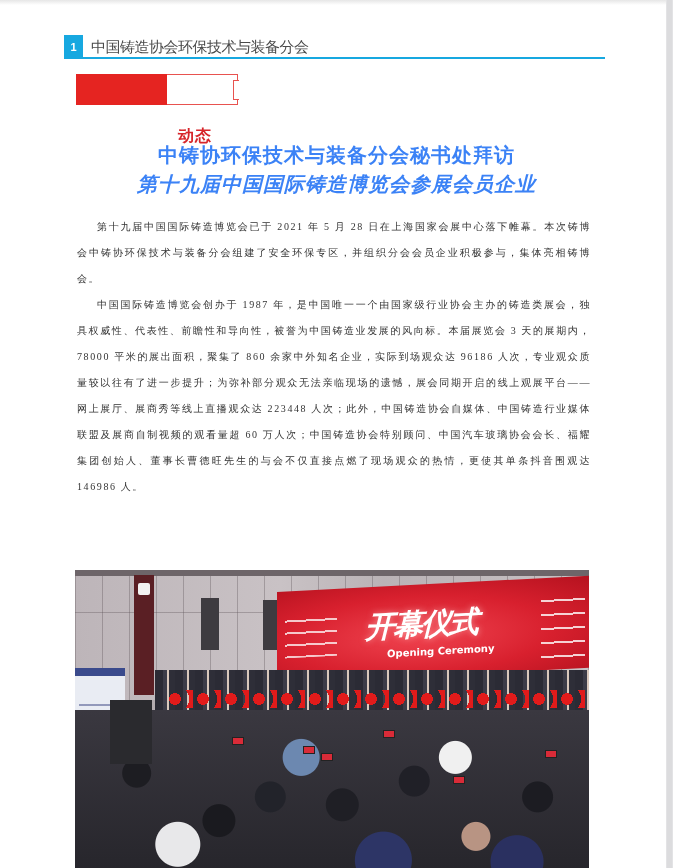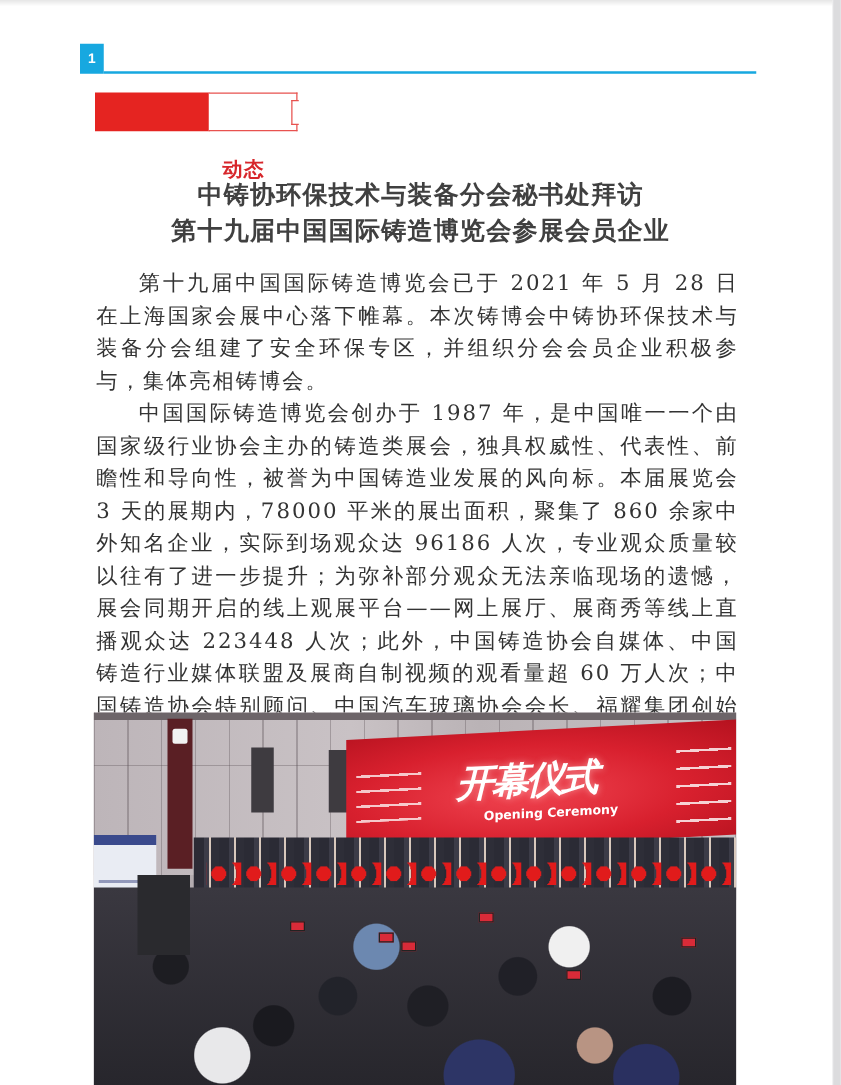--- a/index.html
+++ b/index.html
@@ -24,26 +24,26 @@
   .section-tag { position: absolute; left: 76px; top: 74px; width: 163px; height: 31px; }
   .section-tag .fill { position: absolute; left: 0; top: 0; width: 92px; height: 31px; background: #e52421; }
   .section-tag .box { position: absolute; left: 91px; top: 0; width: 70px; height: 29px;
     border: 1px solid #e8524f; border-left: none; background: #fff; }
   .section-tag .label { position: absolute; left: 102px; top: 4px; font: bold 16px "DejaVu Sans", sans-serif;
     color: #d7262b; letter-spacing: 1px; margin-top: 48px; }
   .section-tag .bracket { position: absolute; left: 157px; top: 6px; width: 5px; height: 18px;
     border: 1.5px solid #e8524f; border-right: none; background: #fff; }
 
   .headline { position: absolute; left: 0; width: 673px; text-align: center;
-    font: bold 20px "DejaVu Sans", sans-serif; color: #404040; letter-spacing: 1px; }
+    font: bold 20px "DejaVu Sans", sans-serif; color: #3b82f6; letter-spacing: 1px; }
   .h1 { top: 142px; }
-  .h2 { top: 171px; }
+  .h2 { top: 171px; font-style: italic; }
 
   .body { position: absolute; left: 77px; top: 214px; width: 514px;
-    font-size: 17px; line-height: 26px; color: #333; text-align: justify; letter-spacing: 1.6px; }
+    font-size: 10px; line-height: 26px; color: #333; text-align: justify; letter-spacing: 1.6px; font-family: Liberation Serif, serif; }
   .body p { margin: 0; text-indent: 2em; }
 
   .photo { position: absolute; left: 75px; top: 570px; width: 514px; height: 298px; overflow: hidden;
     background: #b3acb0; }
   .photo .wall { position: absolute; left: 0; top: 0; width: 514px; height: 130px;
     background: linear-gradient(90deg, #bdb5b9 0%, #c9c2c5 40%, #bab3b6 60%, #c7c1c4 100%); }
   .photo .wall-grid { position: absolute; left: 0; top: 0; width: 514px; height: 130px;
     background-image:
       repeating-linear-gradient(90deg, rgba(90,80,85,0.35) 0 1px, transparent 1px 27px),
       linear-gradient(transparent 42px, rgba(90,80,85,0.35) 42px, rgba(90,80,85,0.35) 43px, transparent 43px); }
@@ -89,20 +89,21 @@
   }
   .photo .phone { position: absolute; width: 10px; height: 6px; background: #d92b38; border: 1px solid #222; }
 </style>
 </head>
 <body>
 
 <div class="topshade"></div>
 
 <div class="runhead">
   <div class="pgno">1</div>
+  <div class="title">中国铸造协会环保技术与装备分会</div>
   <div class="rule"></div>
 </div>
 
 <div class="section-tag">
   <div class="fill"></div>
   <div class="box"></div>
   <div class="label">动态</div>
   <div class="bracket"></div>
 </div>
 

